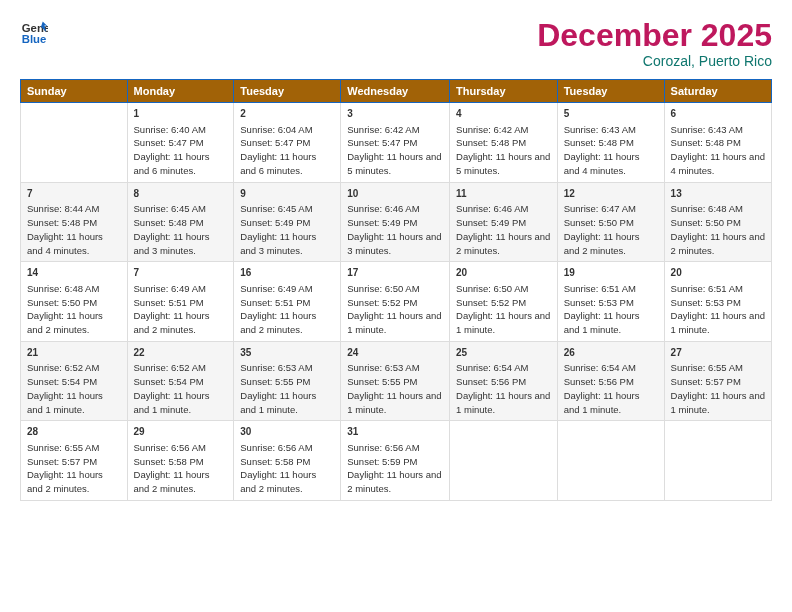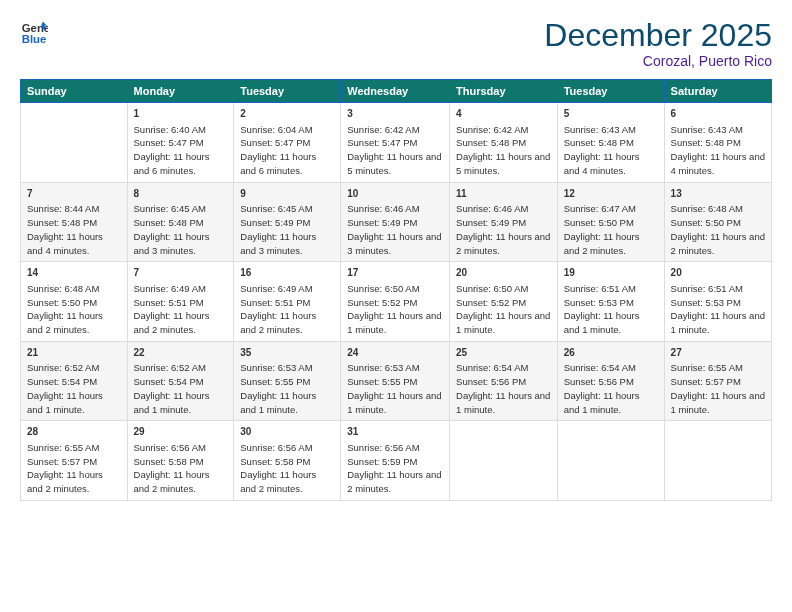--- a/index.html
+++ b/index.html
@@ -28,36 +28,36 @@
     }
     .logo-icon {
       width: 28px;
       height: 28px;
     }
     .title-block {
       text-align: right;
     }
     .month-title {
       font-size: 32px;
-      font-weight: normal;
-      color: #0c4a6e;
+      font-weight: bold;
+      color: #be185d;
       line-height: 1.1;
       text-align: center;
     }
     .location {
       font-size: 14px;
-      color: #4c1d95;
+      color: #0f766e;
     }
     table {
       width: 100%;
       border-collapse: collapse;
       font-size: 10px;
     }
     thead tr {
-      background-color: #0f766e;
+      background-color: #a16207;
       color: #fff;
       padding-left: 12px;
     }
     thead th {
       padding: 5px 6px;
       font-size: 11px;
       font-weight: bold;
       text-align: left;
       border: 1px solid #1565c0;
     }

